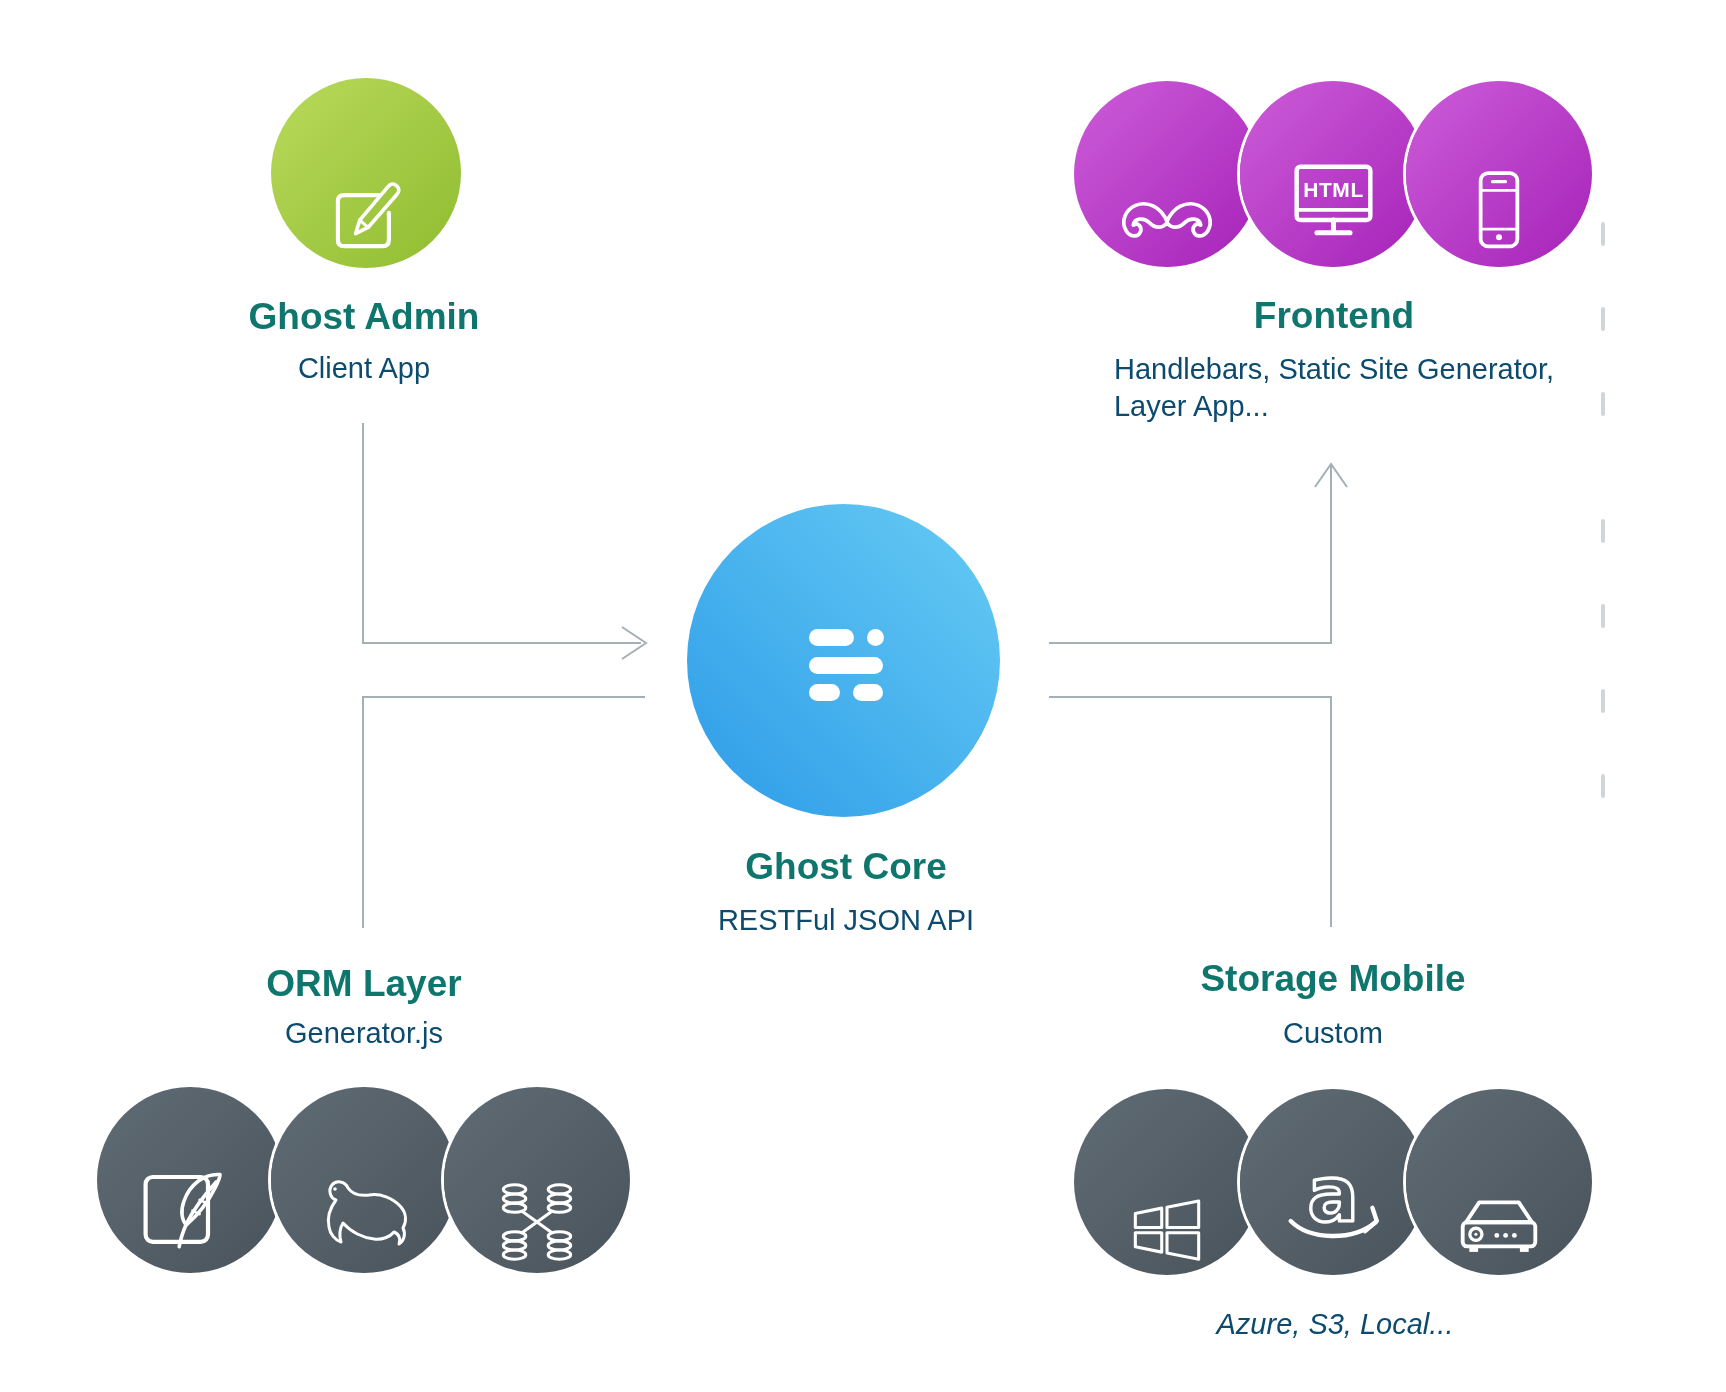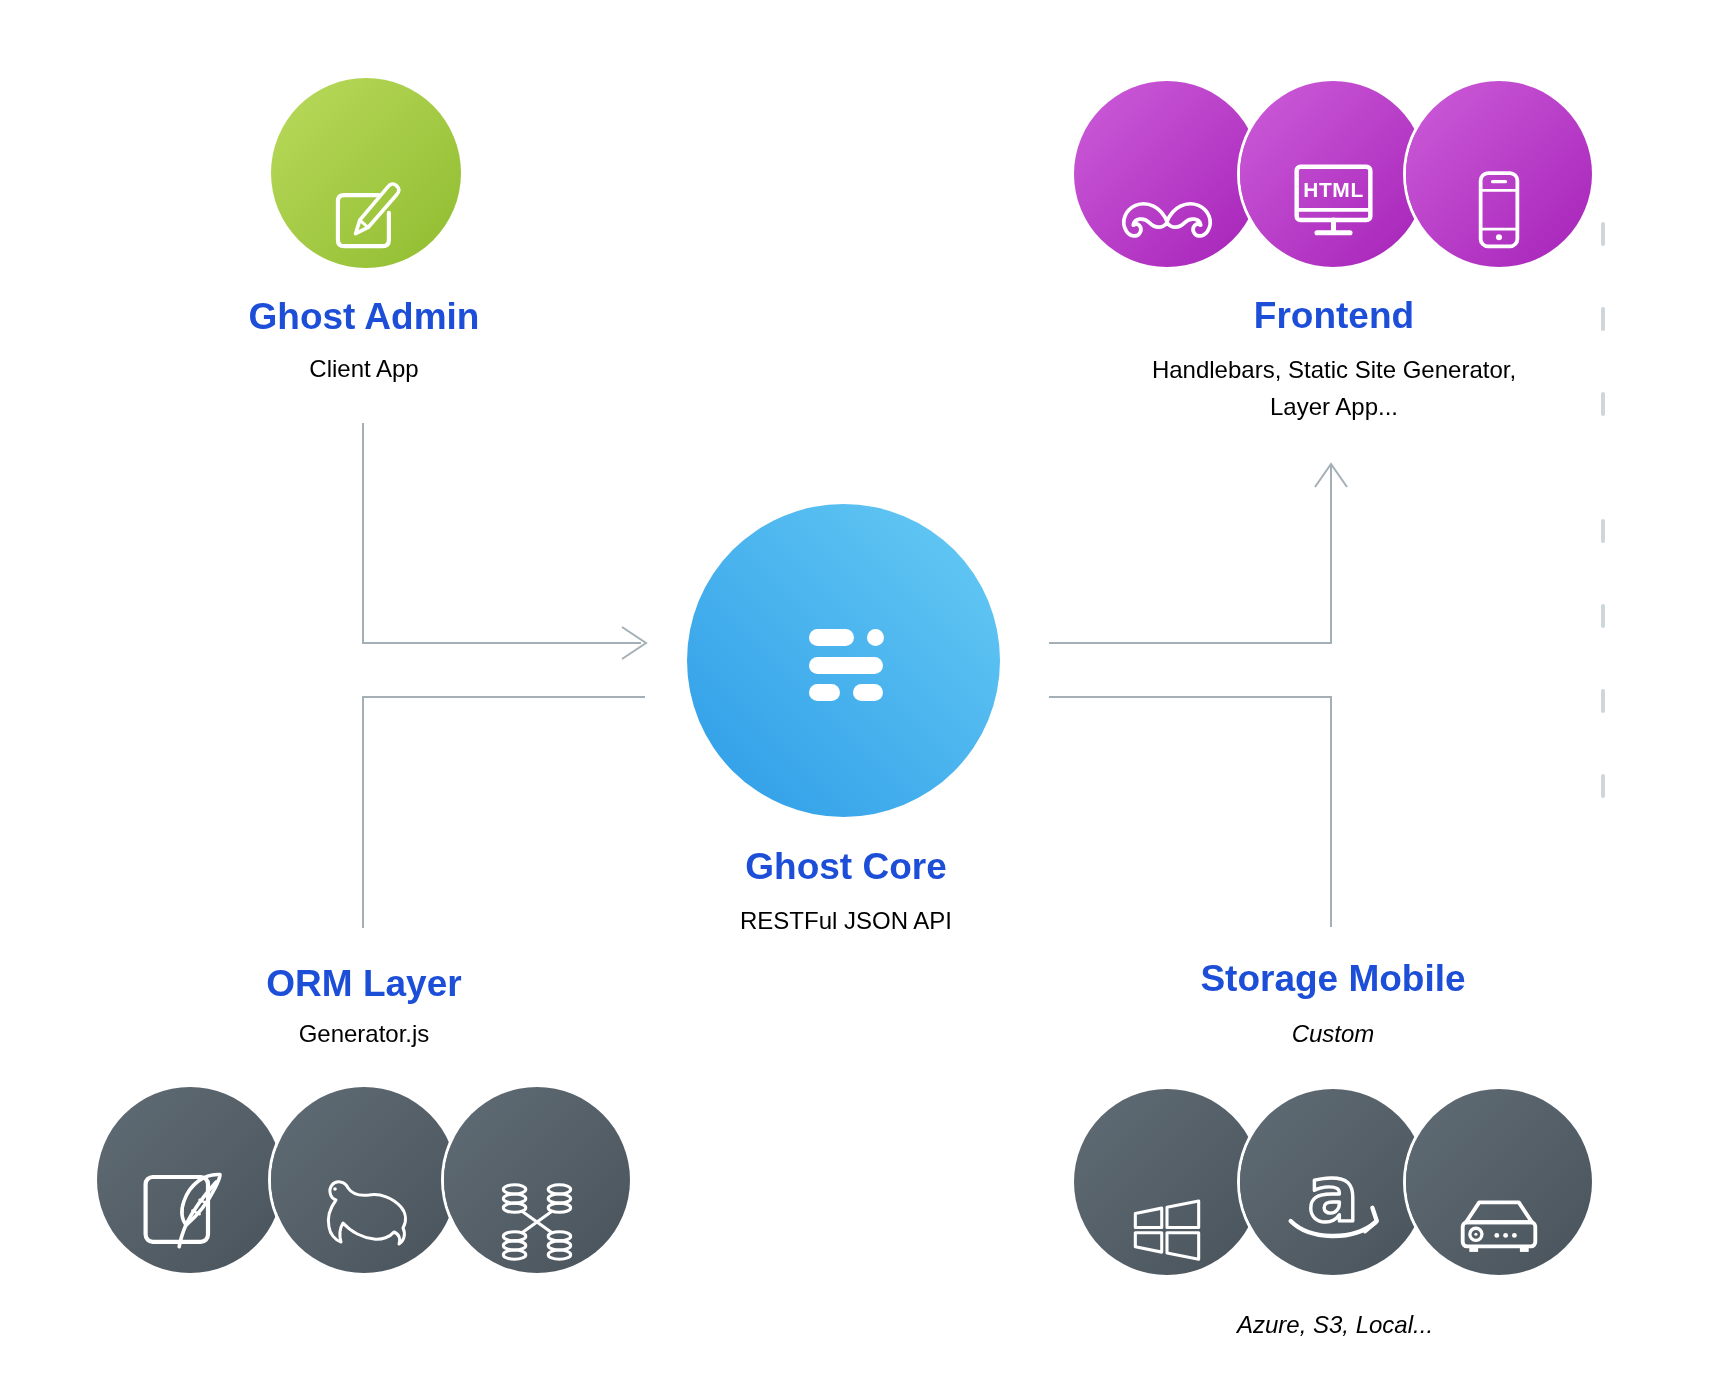--- a/index.html
+++ b/index.html
@@ -12,26 +12,26 @@
     position:absolute;border-radius:50%;
     display:flex;align-items:flex-end;justify-content:center;
     box-shadow:0 0 0 3px #ffffff;
   }
   .c-green{background:linear-gradient(135deg,#bada5c 0%,#8fbc2f 100%);}
   .c-magenta{background:linear-gradient(135deg,#cd5dd9 0%,#a522b8 100%);}
   .c-blue{background:linear-gradient(45deg,#2d9ce8 0%,#67cbf4 100%);}
   .c-slate{background:linear-gradient(135deg,#606c75 0%,#49535b 100%);}
   .title{
     position:absolute;transform:translateX(-50%);
-    font-size:37px;font-weight:700;color:#1d4ed8;line-height:1.15;white-space:nowrap;
+    font-size:37px;font-weight:700;color:#0f766e;line-height:1.15;white-space:nowrap;
   }
   .subtitle{
     position:absolute;transform:translateX(-50%);
-    font-size:24px;font-weight:400;color:#000000;line-height:37px;
-    white-space:nowrap;text-align:center;
+    font-size:29px;font-weight:400;color:#0c4a6e;line-height:37px;
+    white-space:nowrap;text-align:left;
   }
   .bar{position:absolute;background:#ffffff;border-radius:9px;height:17px;}
   .dot{position:absolute;background:#ffffff;border-radius:50%;width:17px;height:17px;}
   .edge-marks span{
     position:absolute;left:1601px;width:4px;height:24px;
     background:#cfd6db;border-radius:2px;
   }
   .edge-marks span:nth-child(1){top:222px;}
   .edge-marks span:nth-child(2){top:307px;}
   .edge-marks span:nth-child(3){top:392px;}
@@ -135,21 +135,21 @@
       <ellipse cx="28" cy="64" rx="11" ry="4.5"></ellipse>
         <ellipse cx="28" cy="73" rx="11" ry="4.5"></ellipse>
         <ellipse cx="28" cy="82" rx="11" ry="4.5"></ellipse>
       <ellipse cx="72" cy="64" rx="11" ry="4.5"></ellipse>
         <ellipse cx="72" cy="73" rx="11" ry="4.5"></ellipse>
         <ellipse cx="72" cy="82" rx="11" ry="4.5"></ellipse>
     </svg>
   </div>
 
   <div class="title" style="left:1333px;top:958px;">Storage Mobile</div>
-  <div class="subtitle" style="left:1333px;top:1015px;font-style:italic;">Custom</div>
+  <div class="subtitle" style="left:1333px;top:1015px;">Custom</div>
 
   <div class="circle c-slate" style="left:1074px;top:1089px;width:186px;height:186px;">
     <svg class="icon" width="88" height="88" viewBox="0 0 100 100" fill="none" stroke="#ffffff" stroke-width="3.5" stroke-linejoin="round">
       <path d="M14,30 L44,24 V46 H14 Z"></path>
       <path d="M50,23 L86,16 V46 H50 Z"></path>
       <path d="M14,52 H44 V74 L14,68 Z"></path>
       <path d="M50,52 H86 V82 L50,75 Z"></path>
     </svg>
   </div>
   <div class="circle c-slate" style="left:1240px;top:1089px;width:186px;height:186px;">

